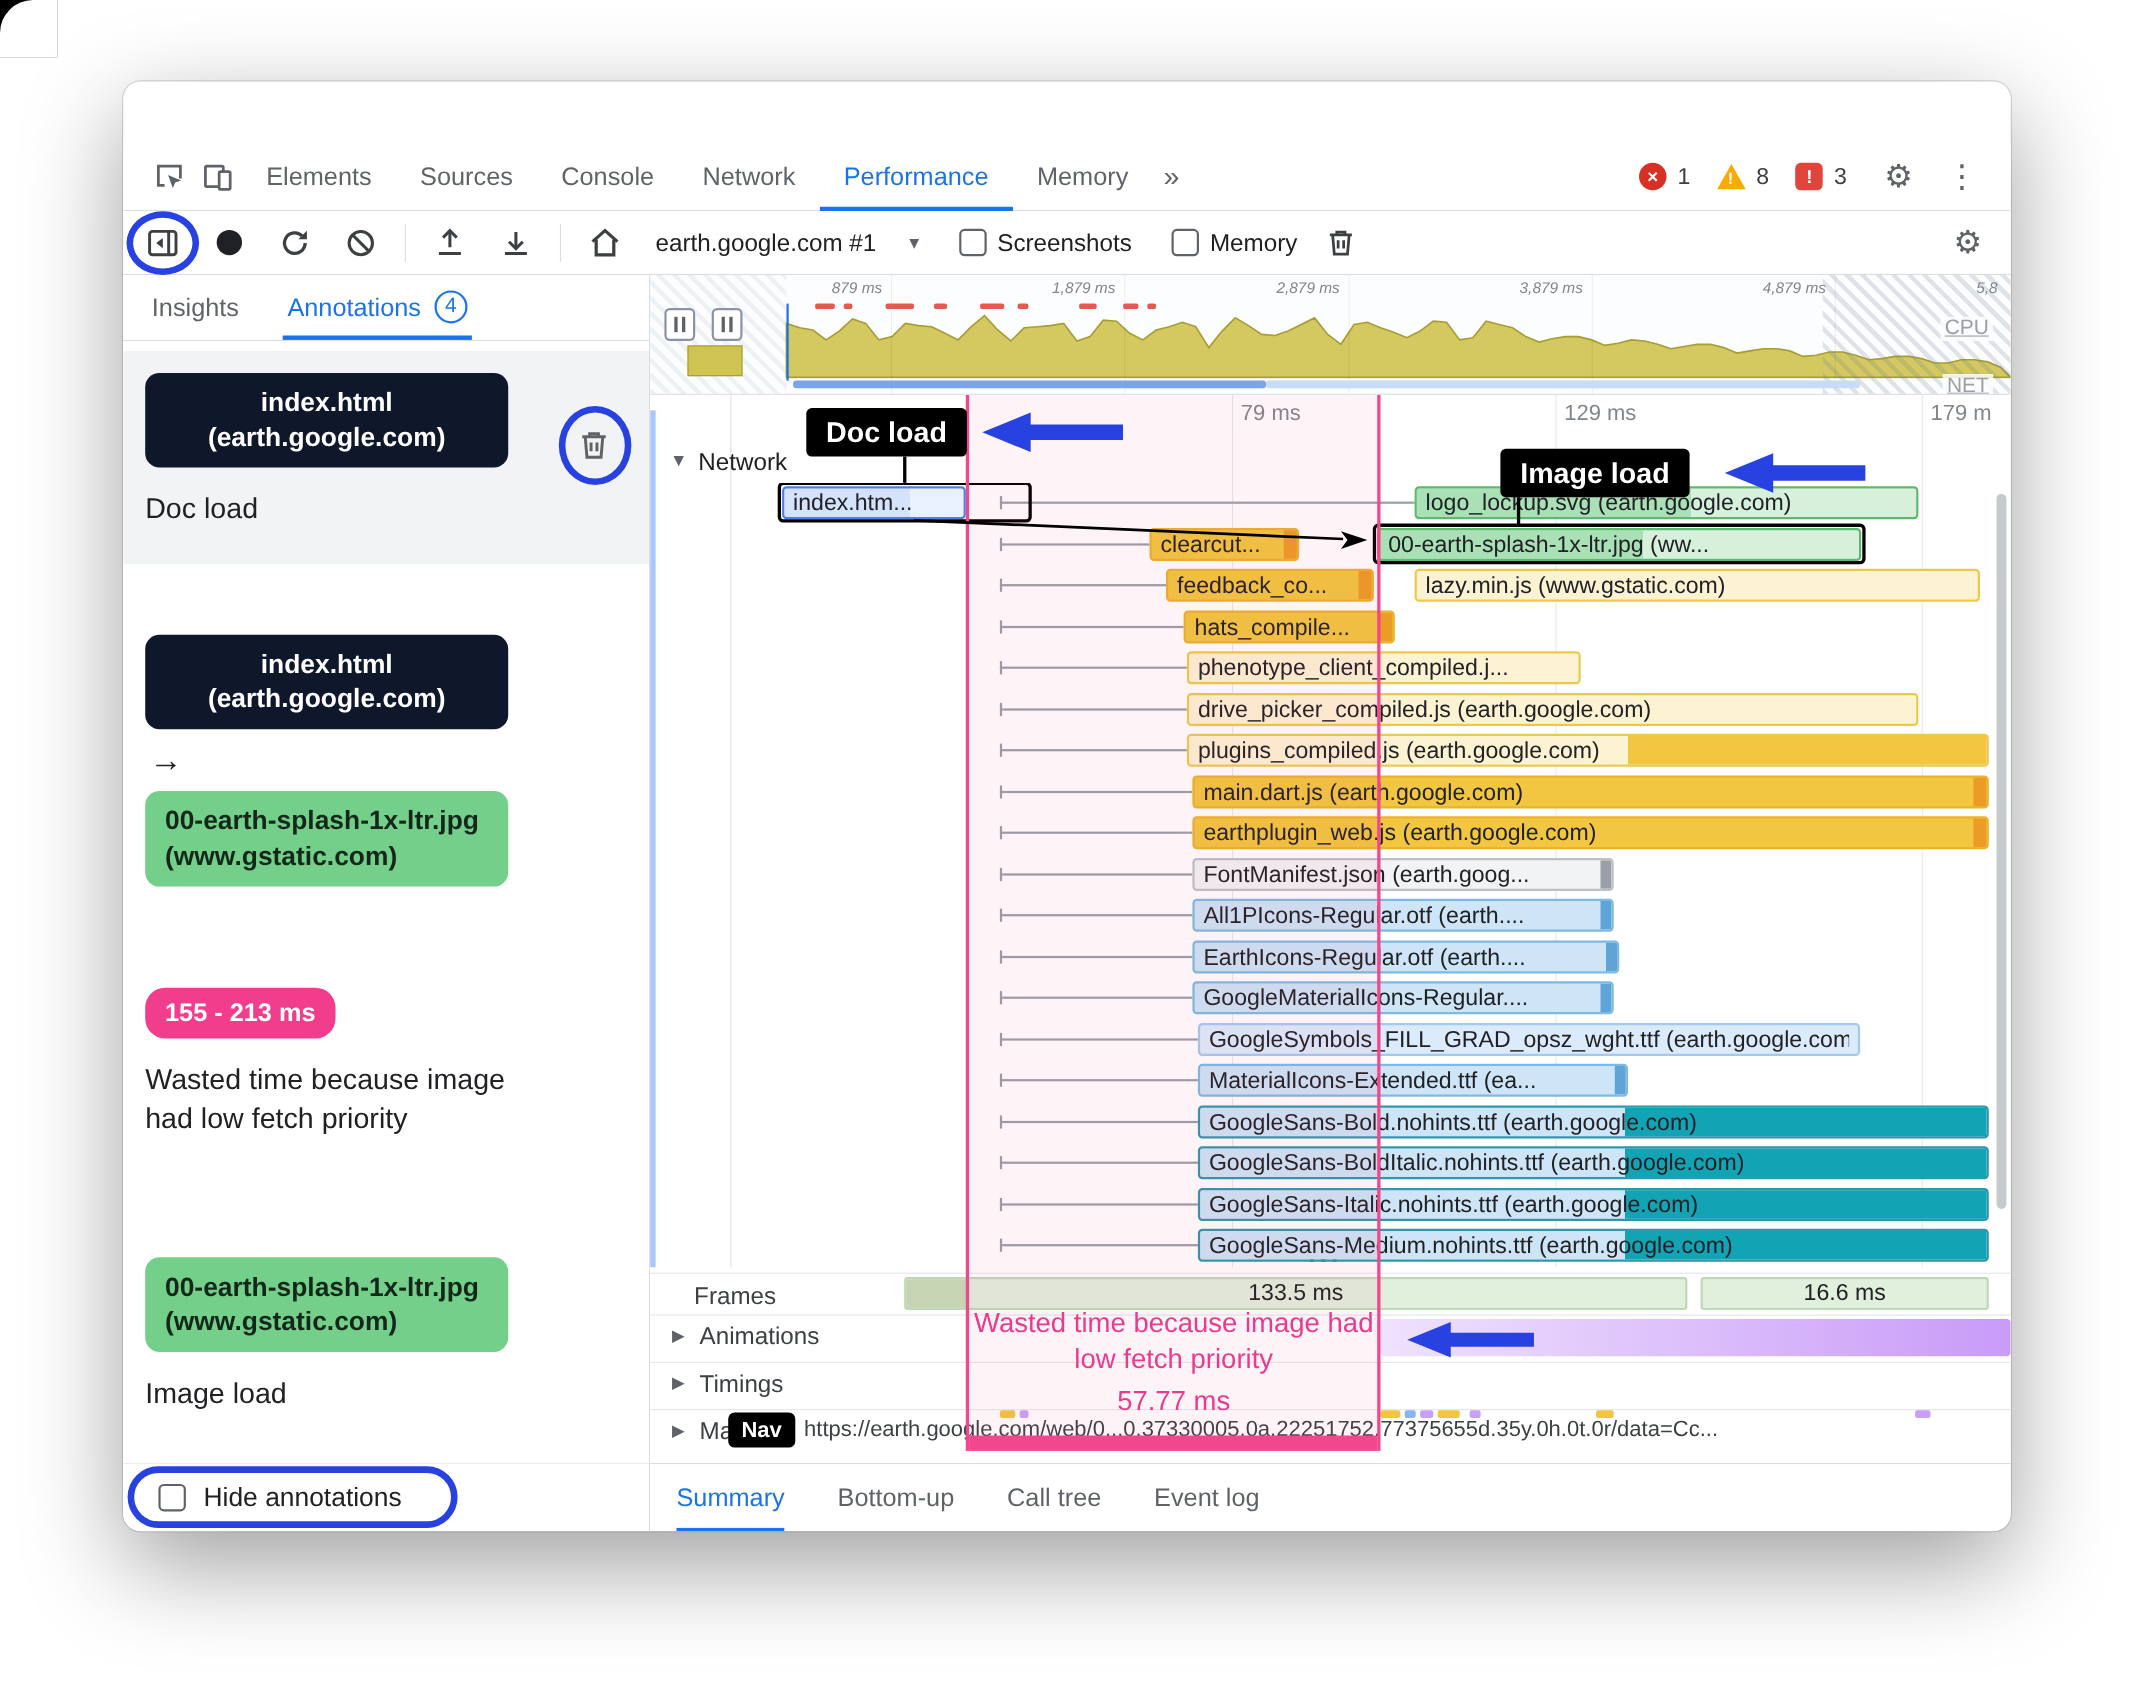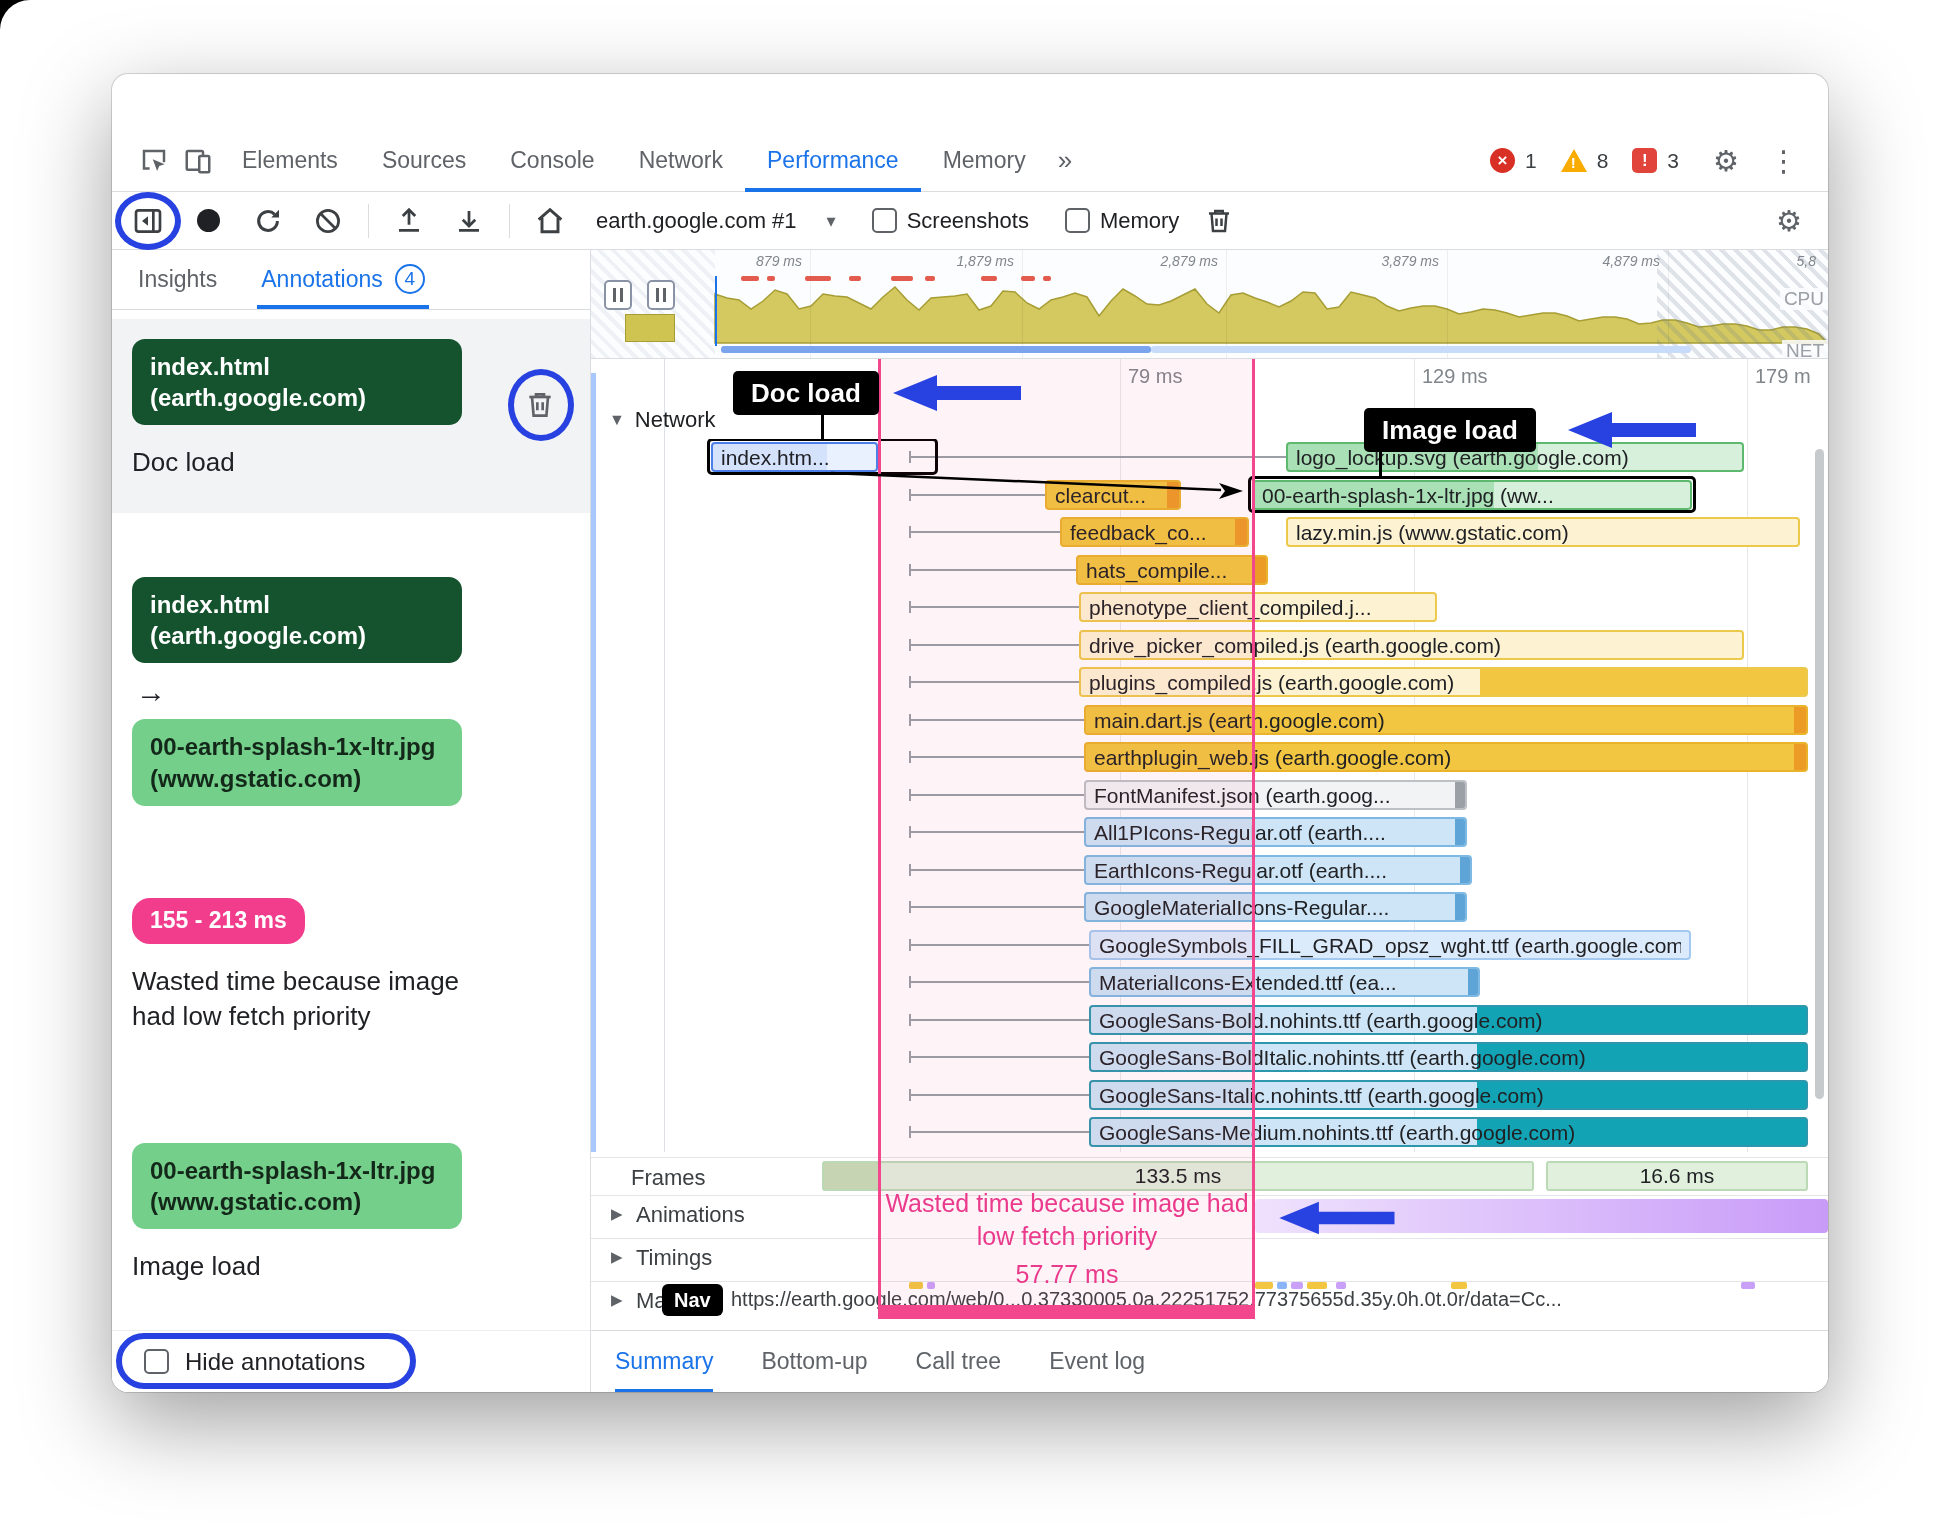--- a/index.html
+++ b/index.html
@@ -66,21 +66,21 @@
     display:flex;align-items:flex-end;padding-left:26px;gap:44px;}
   .sb-tab{font-size:23px;color:#5f6368;cursor:pointer;height:60px;display:flex;align-items:center;position:relative;}
   .sb-tab.active{color:#1a73e8;}
   .sb-tab.active::after{content:"";position:absolute;left:-4px;right:-4px;bottom:0;height:4px;background:#1a73e8;}
   .sb-badge{width:30px;height:30px;border:2.5px solid #1a73e8;border-radius:50%;color:#1a73e8;font-size:19px;
     display:flex;align-items:center;justify-content:center;margin-left:12px;}
   #ann-list{position:absolute;left:0;top:60px;right:0;bottom:62px;overflow:hidden;background:#fff;}
   .ann-card{position:absolute;left:0;right:0;padding:20px 20px 0 20px;}
   .pill{display:inline-block;font-weight:700;border-radius:13px;padding:12px 18px;font-size:24px;line-height:1.3;
     max-width:330px;overflow-wrap:anywhere;cursor:pointer;}
-  .pill.blue{background:#14532d;color:#fff;}
+  .pill.blue{background:#0f172a;color:#fff;text-align:center;}
   .pill.green{background:#74cf8b;color:#14281a;}
   .pill.pink{background:#f23d8c;color:#fff;font-size:23px;padding:8px 18px;border-radius:18px;}
   .ann-label{margin-top:20px;font-size:26px;color:#202124;line-height:1.35;max-width:330px;}
   .ann-arrow{font-size:30px;color:#202124;margin:12px 0 10px 4px;}
   .trash-btn{position:absolute;right:34px;top:70px;background:none;border:none;padding:0;cursor:pointer;}
   .trash-ring{position:absolute;right:16px;top:50px;width:66px;height:72px;border:6px solid #2742e0;
     border-radius:50%;pointer-events:none;}
   #hide-ann{position:absolute;left:0;bottom:0;right:0;height:62px;border-top:1px solid #eceef0;background:#fff;
     display:flex;align-items:center;padding-left:32px;gap:16px;}
   .hide-label{font-size:24px;color:#202124;}
@@ -96,21 +96,21 @@
   .pre-trace{position:absolute;left:0;top:0;width:124px;bottom:0;
     background:repeating-linear-gradient(45deg,rgba(120,135,155,.10) 0 4px,transparent 4px 10px);}
   .mm-block{position:absolute;left:34px;top:64px;width:50px;height:28px;background:#cfc452;border:1px solid #a79d35;}
   .trace-start{position:absolute;left:124px;top:26px;bottom:12px;width:2px;background:#1a73e8;}
   .hatch-right{position:absolute;left:1066px;right:0;top:0;bottom:0;
     background:repeating-linear-gradient(45deg,rgba(110,125,145,.20) 0 4px,transparent 4px 10px);}
   .handle{position:absolute;top:30px;width:28px;height:30px;background:#fff;border:2px solid #8a93a6;border-radius:5px;
     display:flex;align-items:center;justify-content:center;gap:4px;cursor:ew-resize;}
   .handle i{width:3px;height:14px;background:#5f6368;}
   .net-bar{position:absolute;height:7px;border-radius:3px;top:96px;}
-  .mm-label{position:absolute;right:0;font-size:19px;color:#9aa0a6;background:rgba(251,253,255,.85);padding:0 4px;}
+  .mm-label{position:absolute;right:16px;font-size:19px;color:#9aa0a6;background:rgba(251,253,255,.85);padding:0 4px;text-decoration:underline;}
 
   
   #detail{position:absolute;left:0;top:109px;width:1237px;height:971px;background:#fff;overflow:hidden;}
   .gridv{position:absolute;top:0;height:793px;width:1px;background:#e6e8eb;}
   .dt-tick{position:absolute;top:6px;font-size:20px;color:#80868b;}
   .net-accent{position:absolute;left:0;top:14px;width:5px;height:779px;background:#a8c7fa;}
   #net-header{position:absolute;left:18px;top:48px;display:flex;align-items:center;gap:10px;cursor:pointer;}
   .tri{font-size:16px;color:#5f6368;}
   .sect-label{font-size:22px;color:#202124;}
   #lanes{position:absolute;left:0;top:80px;width:1237px;height:713px;overflow:hidden;}

